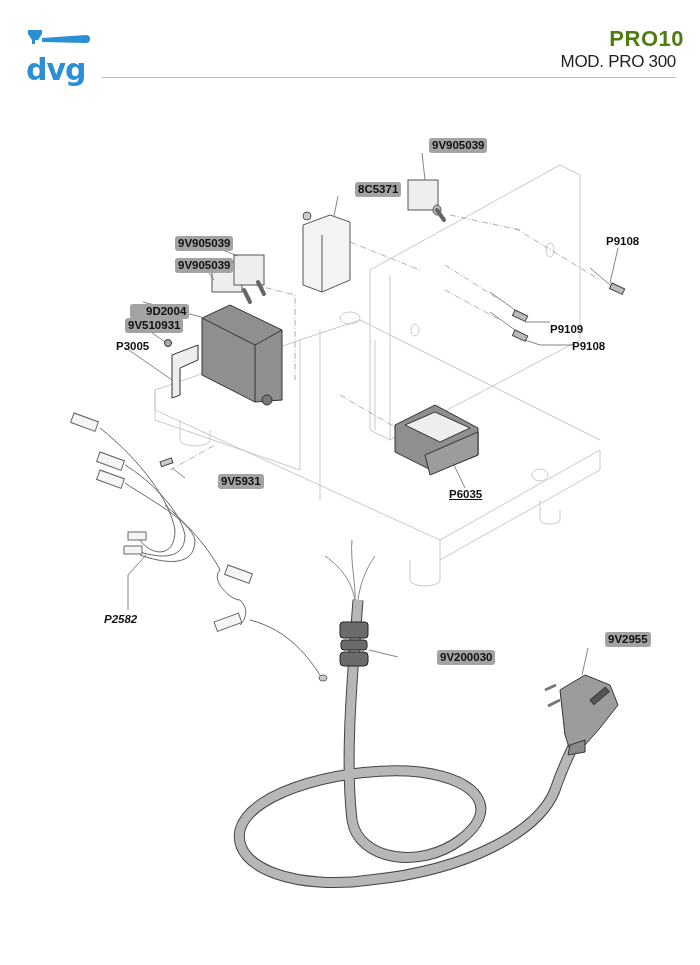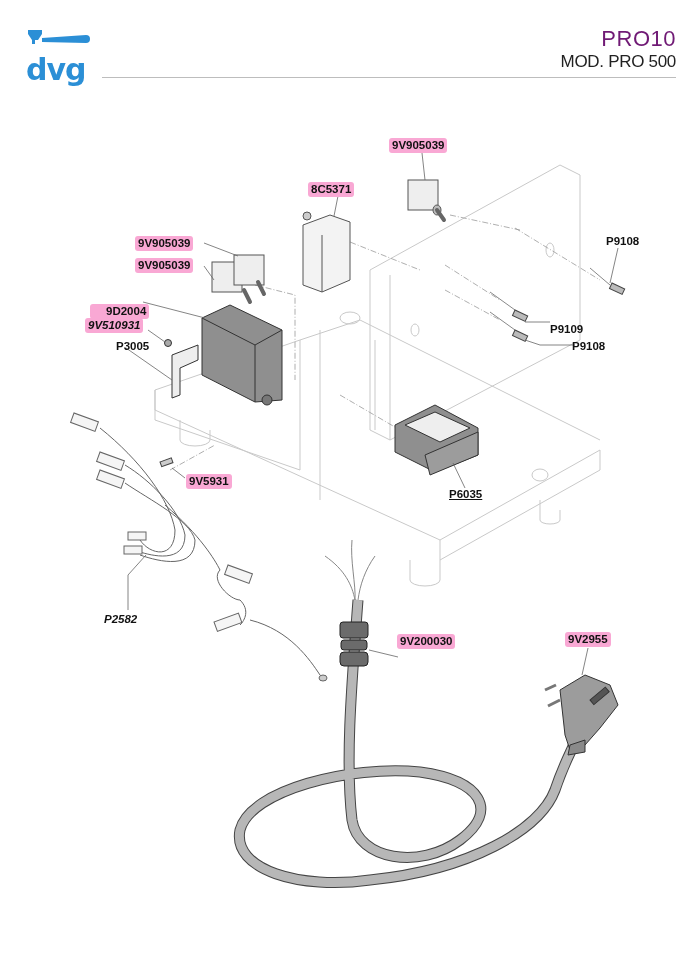--- a/index.html
+++ b/index.html
@@ -1,38 +1,38 @@
 <!DOCTYPE html>
 <html><head>
 <meta charset="utf-8">
 <style>
   html,body{margin:0;padding:0;background:#ffffff;}
   body{width:700px;height:965px;position:relative;overflow:hidden;font-family:"Liberation Sans",sans-serif;}
   .logo{position:absolute;left:24px;top:28px;width:72px;height:60px;}
-  .title{position:absolute;right:24px;top:26px;font-weight:normal;font-size:22px;color:#701a75;letter-spacing:0.5px;font-family:"Liberation Sans",sans-serif;}
+  .title{position:absolute;right:16px;top:26px;font-weight:bold;font-size:22px;color:#4d7c0f;letter-spacing:0.5px;font-family:"Liberation Sans",sans-serif;}
   .subtitle{position:absolute;right:24px;top:52px;font-size:17px;color:#222;font-family:"Liberation Sans",sans-serif;letter-spacing:-0.3px;}
   .rule{position:absolute;left:102px;right:24px;top:77px;height:1px;background:#bdbdbd;}
   svg.diagram{position:absolute;left:0;top:0;}
   .lbl{position:absolute;font-size:11.5px;font-weight:bold;color:#111;font-family:"Liberation Sans",sans-serif;line-height:15px;white-space:nowrap;}
-  .lbl.hl{background:#f9a8d4;border-radius:3px;padding:0 3px;}
+  .lbl.hl{background:#a3a3a3;border-radius:3px;padding:0 3px;margin-left:40px;}
 </style>
 </head>
 <body>
 
 <svg class="logo" viewBox="0 0 72 60">
   <g fill="#2b8fd6">
     <path d="M4 2 h14 v4 l-4 6 h-6 l-4-6z"></path>
     <rect x="8" y="11" width="3" height="5"></rect>
     <path d="M18 10 L62 7 a4 4 0 0 1 0 8 L18 14z"></path>
   </g>
   <text x="2" y="52" font-family="DejaVu Sans, sans-serif" font-weight="bold" font-size="30" fill="#2b8fd6" letter-spacing="-1">dvg</text>
 </svg>
 
 <div class="title">PRO10</div>
-<div class="subtitle">MOD. PRO 500</div>
+<div class="subtitle">MOD. PRO 300</div>
 <div class="rule"></div>
 
 <svg class="diagram" width="700" height="965">
 
   <g fill="none" stroke="#c9c9c9" stroke-width="1">
     <path d="M155 390 L300 340 L300 470 L155 420 Z"></path>
     <path d="M155 390 L155 410 L440 540 L440 560"></path>
     <path d="M440 540 L600 450 L600 470 L440 560"></path>
     <path d="M300 340 L360 320 L600 440"></path>
     <path d="M320 330 L320 500"></path>
@@ -161,26 +161,26 @@
     <path d="M525 340 L540 345 L575 345"></path>
     <path d="M172 468 L185 478"></path>
     <path d="M453 463 L465 488"></path>
     <path d="M146 555 L128 575 L128 610"></path>
     <path d="M369 650 L398 657"></path>
     <path d="M588 648 L582 675"></path>
   </g>
 </svg>
 
 <div class="lbl hl" style="left:389px;top:138px;">9V905039</div>
-<div class="lbl hl" style="left:308px;top:182px;">8C5371</div>
+<div class="lbl hl" style="left:315px;top:182px;">8C5371</div>
 <div class="lbl hl" style="left:135px;top:236px;">9V905039</div>
 <div class="lbl hl" style="left:135px;top:258px;">9V905039</div>
 <div class="lbl hl" style="left:90px;top:304px;padding-left:16px;">9D2004</div>
-<div class="lbl hl" style="left:85px;top:318px;font-style:italic;">9V510931</div>
+<div class="lbl hl" style="left:85px;top:318px;">9V510931</div>
 <div class="lbl" style="left:95px;top:339px;padding-left:21px;">P3005</div>
 <div class="lbl" style="left:606px;top:234px;">P9108</div>
 <div class="lbl" style="left:550px;top:322px;">P9109</div>
 <div class="lbl" style="left:572px;top:339px;">P9108</div>
-<div class="lbl hl" style="left:186px;top:474px;">9V5931</div>
+<div class="lbl hl" style="left:178px;top:474px;">9V5931</div>
 <div class="lbl" style="left:449px;top:487px;text-decoration:underline;">P6035</div>
 <div class="lbl" style="left:104px;top:612px;font-style:italic;">P2582</div>
-<div class="lbl hl" style="left:397px;top:634px;">9V200030</div>
+<div class="lbl hl" style="left:397px;top:650px;">9V200030</div>
 <div class="lbl hl" style="left:565px;top:632px;">9V2955</div>
 
 </body></html>

